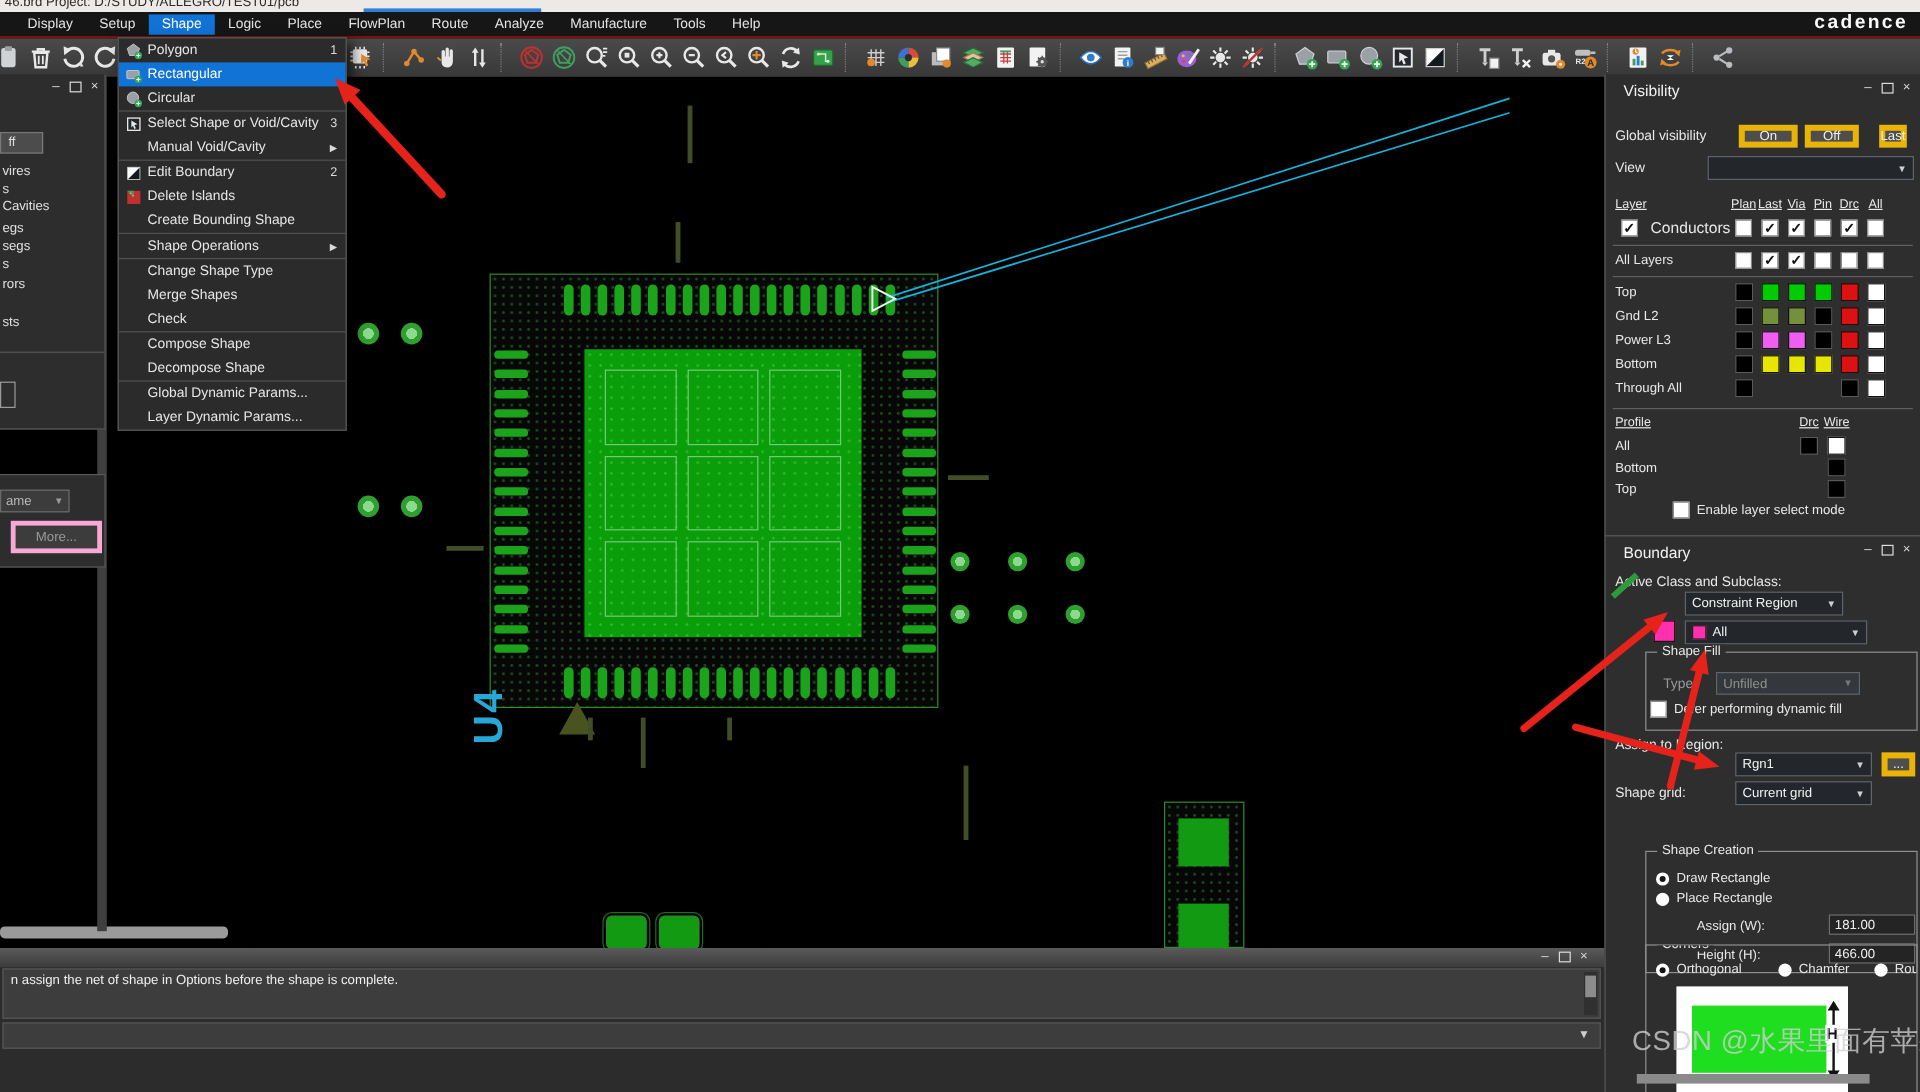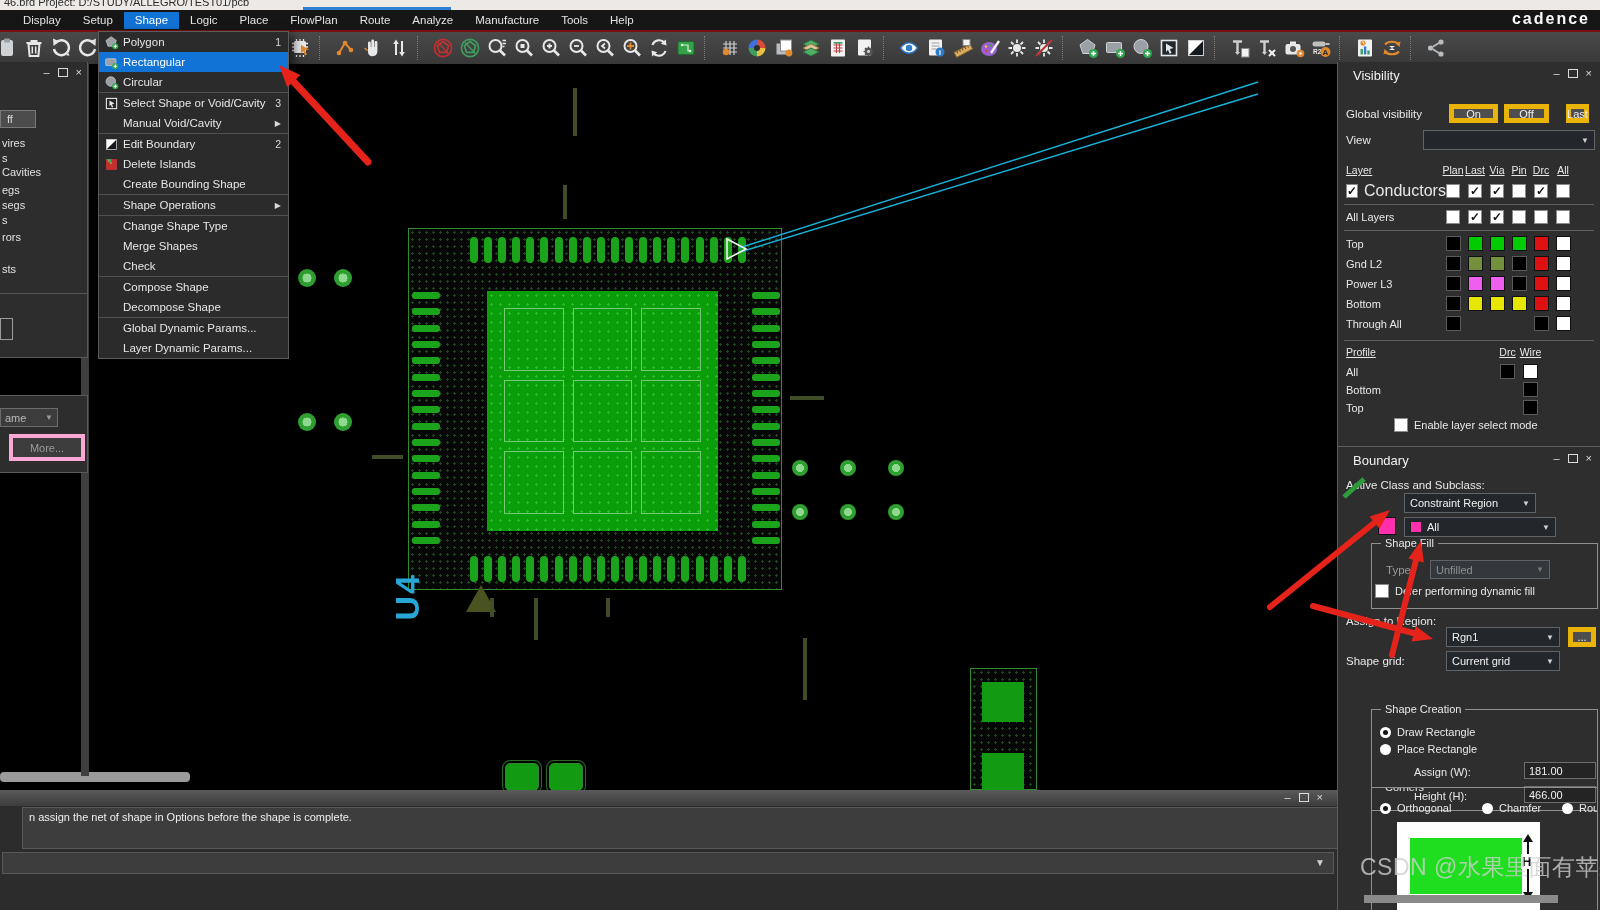--- a/index.html
+++ b/index.html
@@ -66,21 +66,21 @@
   .seg{position:absolute;background:#414d27;}
   .connector{position:absolute;left:970px;top:604px;width:67px;height:122px;background:#060606;border:1px solid #2e8b2e;box-sizing:border-box;
     background-image:radial-gradient(#1d481d 1px,transparent 1.3px);background-size:7px 7px;}
   .conn-pad{position:absolute;width:42px;height:40px;background:#129a12;}
   .sm-pad{position:absolute;width:32px;height:26px;background:#129a12;border:1px solid #2e8b2e;border-radius:5px;box-shadow:0 0 0 2px #000,0 0 0 3px #236b23;}
   .hscroll{position:absolute;left:0;top:708px;width:190px;height:10px;background:#9a9a9a;border-radius:4px;}
 
   
   .cmdwin{position:absolute;left:0;top:790px;width:1337px;height:120px;background:#2c2c2c;z-index:20;}
   .cmd-band{position:absolute;left:0;top:0;width:100%;height:16px;background:linear-gradient(#5a5a5a,#3c3c3c);}
-  .cmd-console{position:absolute;left:2px;top:17px;width:1332px;height:42px;background:#3d3d3d;border:1px solid #585858;box-sizing:border-box;margin-left:20px;}
+  .cmd-console{position:absolute;left:2px;top:17px;width:1332px;height:42px;background:#3d3d3d;border:1px solid #585858;box-sizing:border-box;}
   .cmd-msg{position:absolute;left:6px;top:3px;font-size:11px;color:#efefef;white-space:nowrap;}
   .cmd-vscroll{position:absolute;right:2px;top:2px;width:11px;height:36px;background:#303030;}
   .cmd-thumb{position:absolute;left:1px;top:3px;width:9px;height:18px;background:#8c8c8c;}
   .cmd-strip{position:absolute;left:2px;top:62px;width:1332px;height:22px;background:#3d3d3d;border:1px solid #585858;box-sizing:border-box;}
   .cmd-dd{position:absolute;right:8px;top:4px;color:#cfcfcf;font-size:10px;}
 
   
   .vis-panel{position:absolute;left:1337px;top:62px;width:263px;height:384px;background:#2e2e2e;border-left:1px solid #5c5c5c;z-index:30;box-sizing:border-box;}
   .opt-panel{position:absolute;left:1337px;top:446px;width:263px;height:464px;background:#2e2e2e;border-left:1px solid #5c5c5c;border-top:1px solid #5c5c5c;z-index:30;box-sizing:border-box;}
   .panel-title{position:absolute;left:15px;top:6px;font-size:13px;font-weight:normal;color:#f2f2f2;}
@@ -770,21 +770,21 @@
         <div class="p-ul" style="color: rgb(232, 232, 232); text-align: center; font-size: 10.5px;">Plan</div>
         <div class="p-ul" style="color: rgb(232, 232, 232); text-align: center; font-size: 10.5px;">Last</div>
         <div class="p-ul" style="color: rgb(232, 232, 232); text-align: center; font-size: 10.5px;">Via</div>
         <div class="p-ul" style="color: rgb(232, 232, 232); text-align: center; font-size: 10.5px;">Pin</div>
         <div class="p-ul" style="color: rgb(232, 232, 232); text-align: center; font-size: 10.5px;">Drc</div>
         <div class="p-ul" style="color: rgb(232, 232, 232); text-align: center; font-size: 10.5px;">All</div>
       </div>
       <div class="vgrid" style="top: 120px;">
         <div style="display: flex; align-items: center; gap: 6px;">
           <div class="cb checked" style="margin: 0px auto;">✓</div>
-          <div style="font-size: 16px; color: rgb(232, 232, 232);">Conductors</div>
+          <div style="font-size: 13px; color: rgb(232, 232, 232);">Conductors</div>
         </div>
         <div class="cb" style="margin: 0px auto;"></div>
         <div class="cb checked" style="margin: 0px auto;">✓</div>
         <div class="cb checked" style="margin: 0px auto;">✓</div>
         <div class="cb" style="margin: 0px auto;"></div>
         <div class="cb checked" style="margin: 0px auto;">✓</div>
         <div class="cb" style="margin: 0px auto;"></div>
       </div>
       <div class="hline" style="top: 142px;"></div>
       <div class="vgrid" style="top: 148px;">

